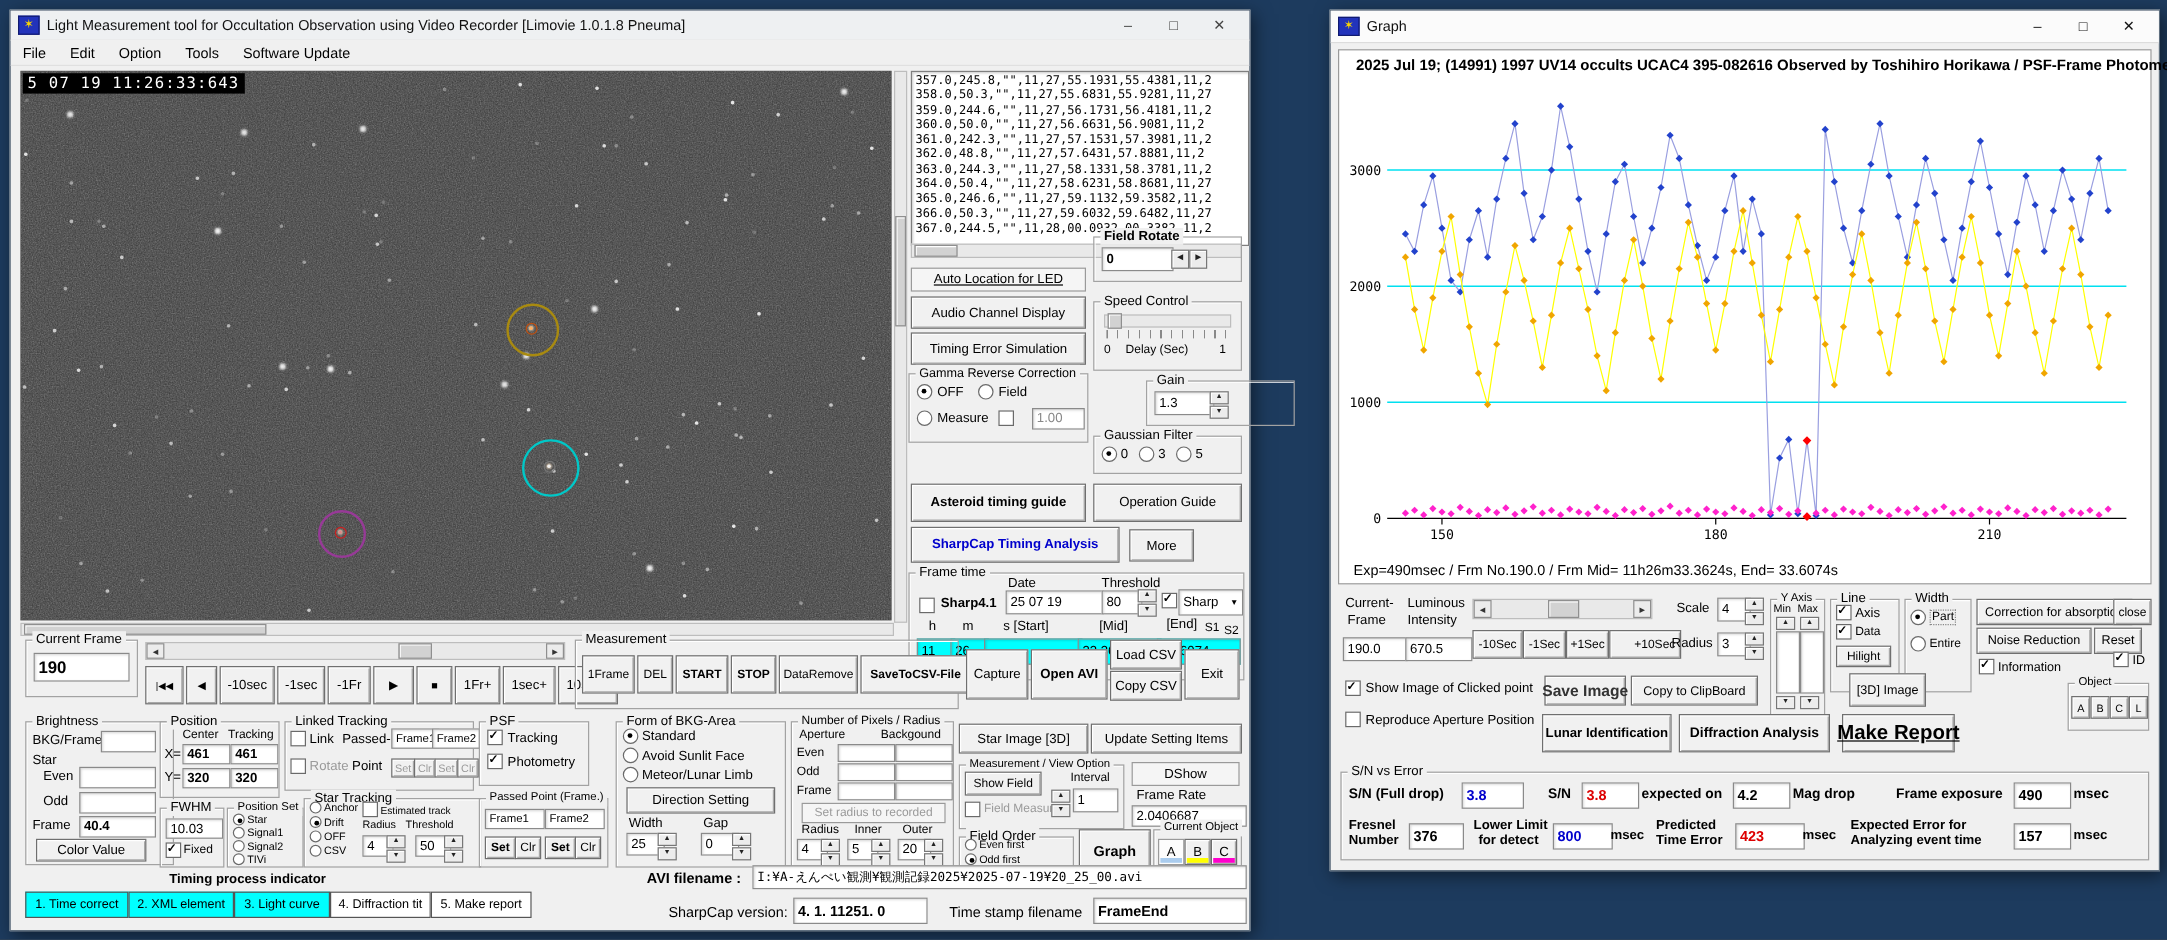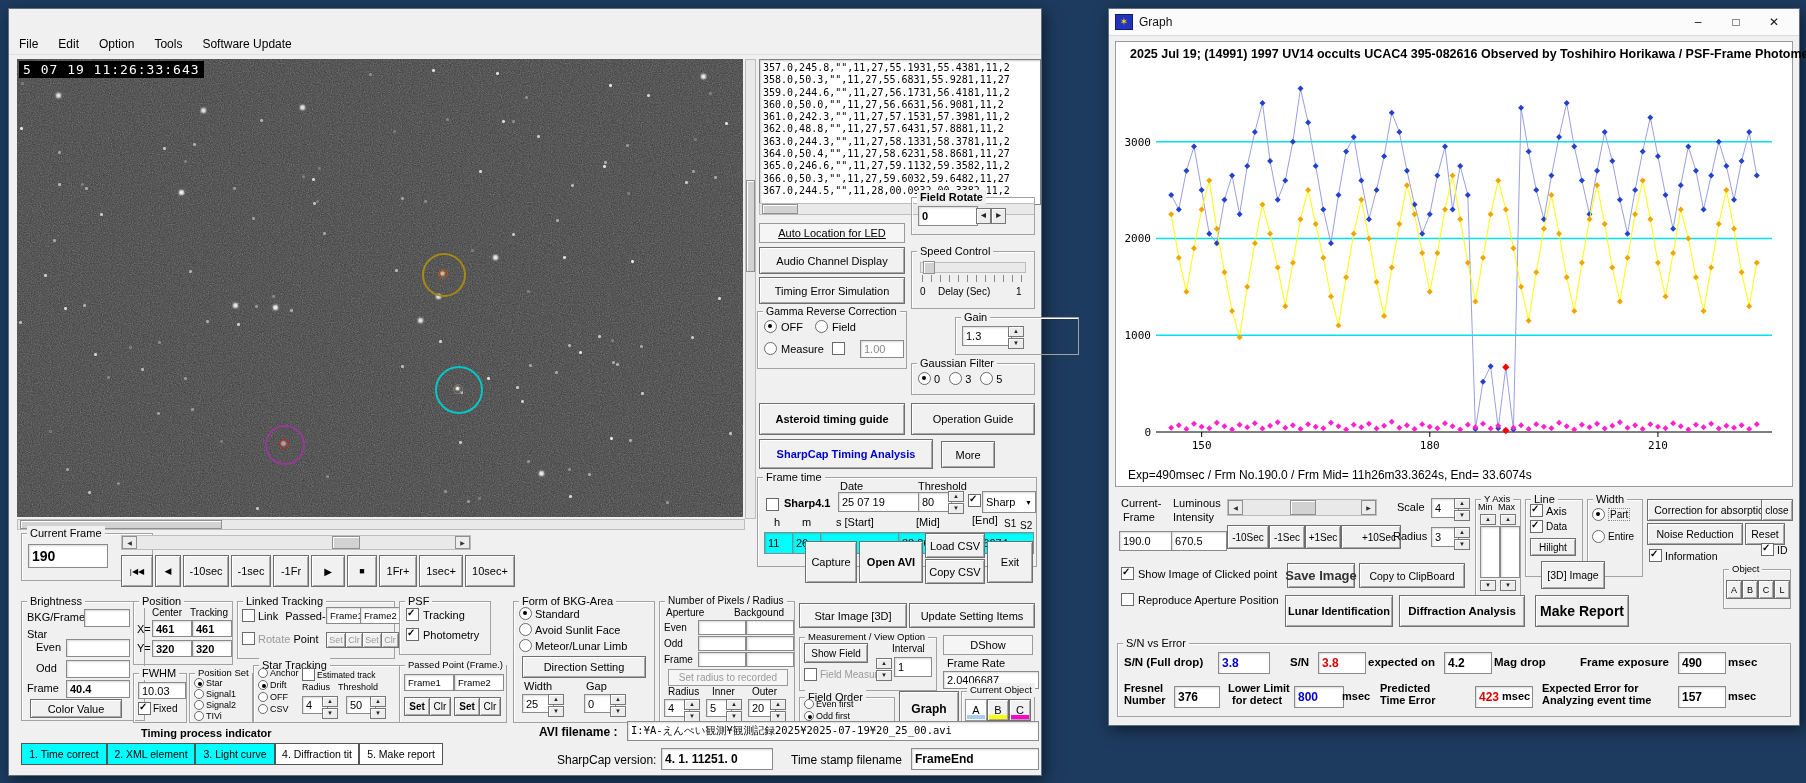--- a/index.html
+++ b/index.html
@@ -53,20 +53,29 @@
   .cfoot{position:absolute;left:12px;bottom:4px;font-size:12px;color:#000000;white-space:nowrap;}
   .ticks{height:7px;background:repeating-linear-gradient(90deg,#888 0 1px,transparent 1px 9px);}
   .ubar{position:absolute;left:1px;right:1px;bottom:1px;height:4px;}
 </style>
 </head>
 <body>
 
 <div id="desktop">
 
   <div class="win" style="left:8px;top:8px;width:1032px;height:766px;">
+    <div class="tbar">
+      <span class="appicon"></span>
+      <span>Light Measurement tool for Occultation Observation using Video Recorder [Limovie 1.0.1.8 Pneuma]</span>
+      <span class="wbtns">
+        <span class="wbtn glyph-min"></span>
+        <span class="wbtn glyph-max"></span>
+        <span class="wbtn glyph-close"></span>
+      </span>
+    </div>
     <div class="menubar">
       <span class="menuitem">File</span>
       <span class="menuitem">Edit</span>
       <span class="menuitem">Option</span>
       <span class="menuitem">Tools</span>
       <span class="menuitem">Software Update</span>
     </div>
 
     <div id="video" style="left:8px;top:50px;width:726px;height:458px;">
       <svg id="noise" width="726" height="458">
@@ -203,21 +212,21 @@
       <span class="lbl" style="left:214px;top:36px;">[End]</span>
       <span class="lbl" style="left:246px;top:40px;font-size:10px;">S1</span>
       <span class="lbl" style="left:262px;top:42px;font-size:10px;">S2</span>
       <span class="fld cyan" style="left:6px;top:54px;width:24px;height:20px;">11</span>
       <span class="fld cyan" style="left:34px;top:54px;width:24px;height:20px;">26</span>
       <span class="fld cyan" style="left:62px;top:54px;width:74px;height:20px;"></span>
       <span class="fld cyan" style="left:140px;top:54px;width:62px;height:20px;">33.3624</span>
       <span class="fld cyan" style="left:206px;top:54px;width:62px;height:20px;">33.6074</span>
     </div>
 
-    <div class="grp" style="left:12px;top:524px;width:92px;height:46px;padding-left:38px;">
+    <div class="grp" style="left:12px;top:524px;width:92px;height:46px;">
       <span class="gt">Current Frame</span>
       <span class="fld b" style="left:6px;top:10px;width:72px;height:22px;font-size:14px;">190</span>
     </div>
     <div class="sb" style="left:112px;top:526px;width:348px;height:13px;">
       <span class="cap lt" style="left:0;"></span>
         <span class="cap rt" style="right:0;"></span>
       <span class="thumb" style="top:0;bottom:0;left:210px;width:26px;"></span>
     </div>
     <div class="row" style="left:112px;top:546px;gap:2px;">
       <span class="btn" style="position:static;width:30px;height:30px;font-size:8px;">|◀◀</span>
@@ -225,20 +234,31 @@
       <span class="btn" style="position:static;width:44px;height:30px;">-10sec</span>
       <span class="btn" style="position:static;width:38px;height:30px;">-1sec</span>
       <span class="btn" style="position:static;width:34px;height:30px;">-1Fr</span>
       <span class="btn" style="position:static;width:32px;height:30px;font-size:10px;">▶</span>
       <span class="btn" style="position:static;width:28px;height:30px;font-size:9px;">■</span>
       <span class="btn" style="position:static;width:36px;height:30px;">1Fr+</span>
       <span class="btn" style="position:static;width:42px;height:30px;">1sec+</span>
       <span class="btn" style="position:static;width:48px;height:30px;">10sec+</span>
     </div>
 
+    <div class="grp" style="left:470px;top:524px;width:318px;height:56px;">
+      <span class="gt">Measurement</span>
+      <span class="row" style="left:5px;top:12px;gap:2px;">
+        <span class="btn" style="position:static;width:42px;height:30px;font-size:10px;">1Frame</span>
+        <span class="btn" style="position:static;width:28px;height:30px;font-size:10px;">DEL</span>
+        <span class="btn b" style="position:static;width:42px;height:30px;font-size:10px;">START</span>
+        <span class="btn b" style="position:static;width:36px;height:30px;font-size:10px;">STOP</span>
+        <span class="btn" style="position:static;width:64px;height:30px;font-size:10px;">DataRemove</span>
+        <span class="btn b" style="position:static;width:90px;height:30px;font-size:10px;">SaveToCSV-File</span>
+      </span>
+    </div>
     <div class="btn" style="left:796px;top:532px;width:50px;height:40px;">Capture</div>
     <div class="btn b" style="left:850px;top:532px;width:62px;height:40px;">Open AVI</div>
     <div class="btn" style="left:916px;top:524px;width:58px;height:23px;">Load CSV</div>
     <div class="btn" style="left:916px;top:550px;width:58px;height:23px;">Copy CSV</div>
     <div class="btn" style="left:978px;top:532px;width:44px;height:40px;">Exit</div>
 
     <div class="grp" style="left:12px;top:592px;width:106px;height:118px;padding-left:16px;">
       <span class="gt">Brightness</span>
       <span class="lbl" style="left:5px;top:9px;">BKG/Frame</span>
       <span class="fld" style="left:62px;top:7px;width:38px;height:16px;"></span>
@@ -867,21 +887,21 @@
       </span>
     <span class="btn" style="left:178px;top:554px;width:66px;height:23px;font-size:13px;color:#333;font-weight:bold;">Save Image</span>
     <span class="btn" style="left:250px;top:554px;width:104px;height:23px;font-size:10.5px;">Copy to ClipBoard</span>
     <span class="btn" style="left:432px;top:552px;width:62px;height:26px;font-size:10.5px;">[3D] Image</span>
     <span class="row" style="left:12px;top:584px;gap:4px;">
         <span class="cb"></span>
         <span>Reproduce Aperture Position</span>
       </span>
     <span class="btn b" style="left:176px;top:586px;width:106px;height:30px;font-size:11px;">Lunar Identification</span>
     <span class="btn b" style="left:290px;top:586px;width:124px;height:30px;font-size:11.5px;">Diffraction Analysis</span>
-    <span class="btn b" style="left:426px;top:586px;width:92px;height:30px;font-size:14px;">Make Report</span>
+    <span class="btn b" style="left:426px;top:586px;width:92px;height:30px;font-size:17px;text-decoration:underline;">Make Report</span>
 
     <div class="grp" style="left:8px;top:634px;width:672px;height:72px;">
       <span class="gt">S/N vs Error</span>
       <span class="lbl b" style="left:6px;top:12px;font-size:11.5px;">S/N (Full drop)</span>
       <span class="fld b" style="left:100px;top:8px;width:44px;height:20px;color:#0000cc;font-size:12px;">3.8</span>
       <span class="lbl b" style="left:172px;top:12px;font-size:11.5px;">S/N</span>
       <span class="fld b" style="left:200px;top:8px;width:40px;height:20px;color:#dd0000;font-size:12px;">3.8</span>
       <span class="lbl b" style="left:250px;top:12px;font-size:11.5px;">expected on</span>
       <span class="fld b" style="left:326px;top:8px;width:40px;height:20px;font-size:12px;">4.2</span>
       <span class="lbl b" style="left:376px;top:12px;font-size:11.5px;">Mag drop</span>
@@ -891,21 +911,21 @@
 
       <span class="lbl b" style="left:6px;top:38px;font-size:11px;">Fresnel</span>
       <span class="lbl b" style="left:6px;top:50px;font-size:11px;">Number</span>
       <span class="fld b" style="left:56px;top:42px;width:38px;height:20px;font-size:12px;">376</span>
       <span class="lbl b" style="left:110px;top:38px;font-size:11px;">Lower Limit</span>
       <span class="lbl b" style="left:114px;top:50px;font-size:11px;">for detect</span>
       <span class="fld b" style="left:176px;top:42px;width:42px;height:20px;color:#0000cc;font-size:12px;">800</span>
       <span class="lbl b" style="left:224px;top:46px;font-size:11px;">msec</span>
       <span class="lbl b" style="left:262px;top:38px;font-size:11px;">Predicted</span>
       <span class="lbl b" style="left:262px;top:50px;font-size:11px;">Time Error</span>
-      <span class="fld b" style="left:328px;top:42px;width:50px;height:20px;color:#dd0000;font-size:12px;margin-left:29px;">423</span>
+      <span class="fld b" style="left:328px;top:42px;width:50px;height:20px;color:#dd0000;font-size:12px;">423</span>
       <span class="lbl b" style="left:384px;top:46px;font-size:11px;">msec</span>
       <span class="lbl b" style="left:424px;top:38px;font-size:11px;">Expected Error for</span>
       <span class="lbl b" style="left:424px;top:50px;font-size:11px;">Analyzing event time</span>
       <span class="fld b" style="left:560px;top:42px;width:40px;height:20px;font-size:12px;">157</span>
       <span class="lbl b" style="left:610px;top:46px;font-size:11px;">msec</span>
     </div>
   </div>
 </div>
 
 </body></html>

